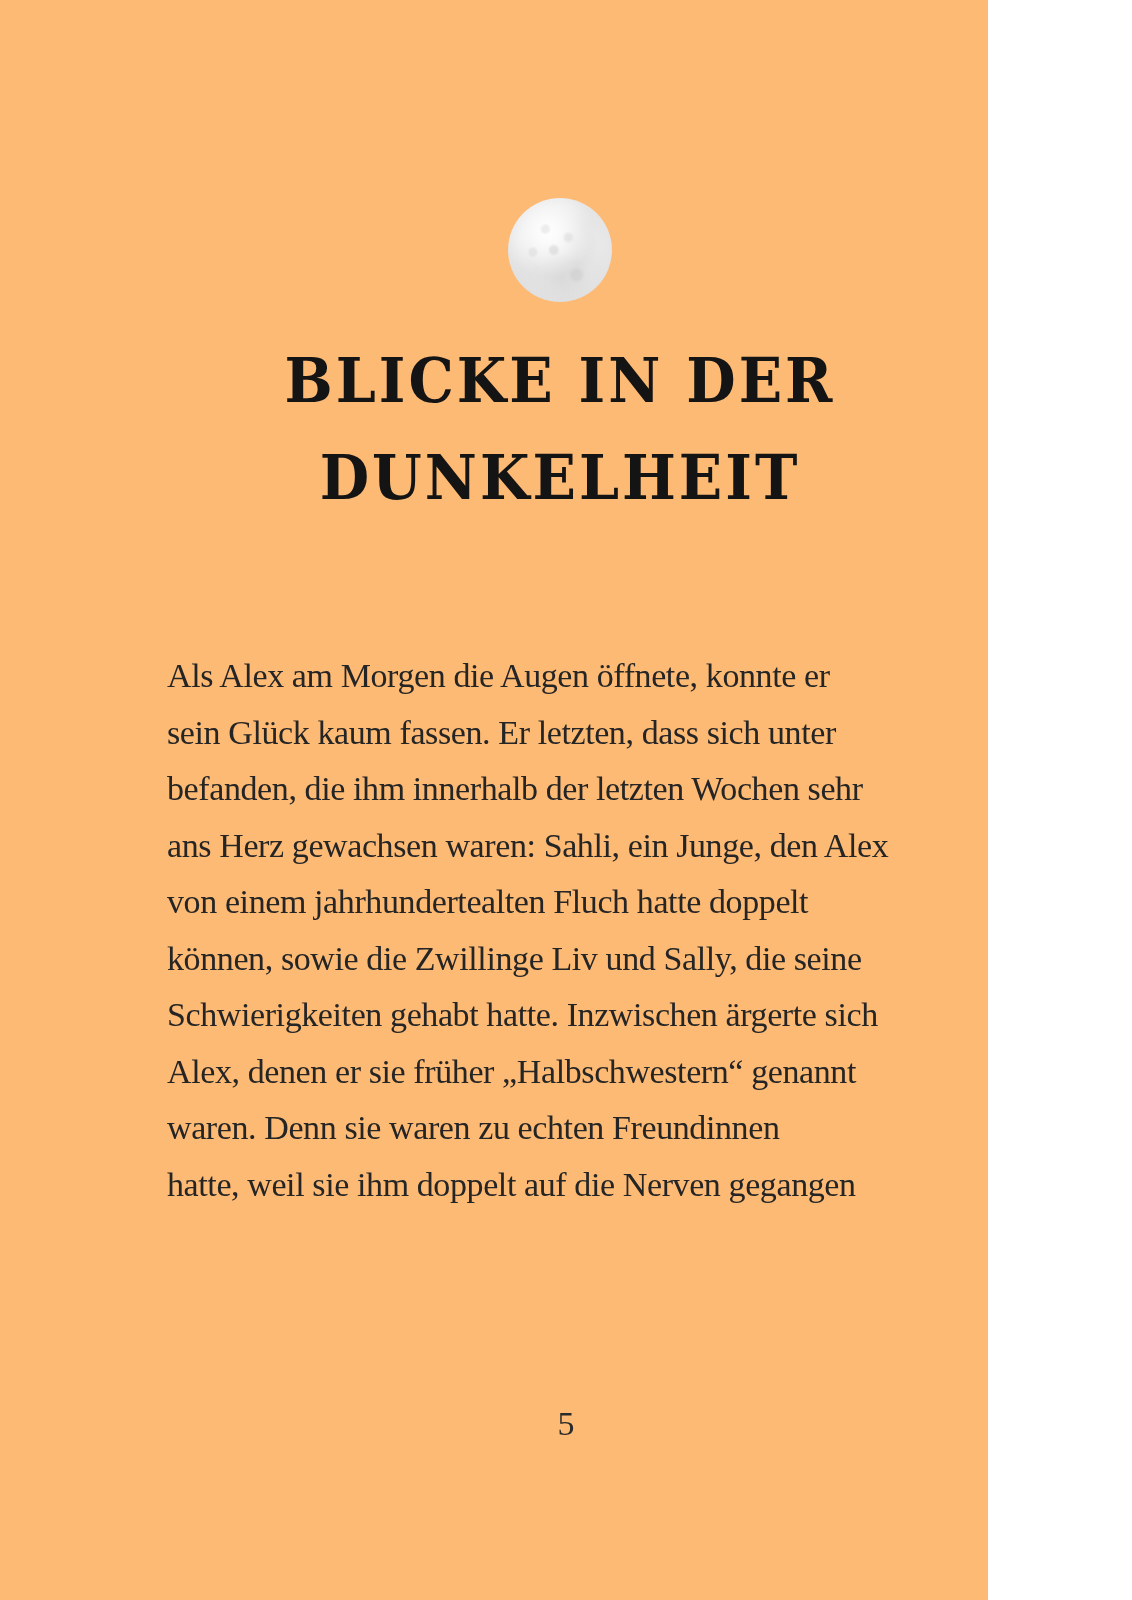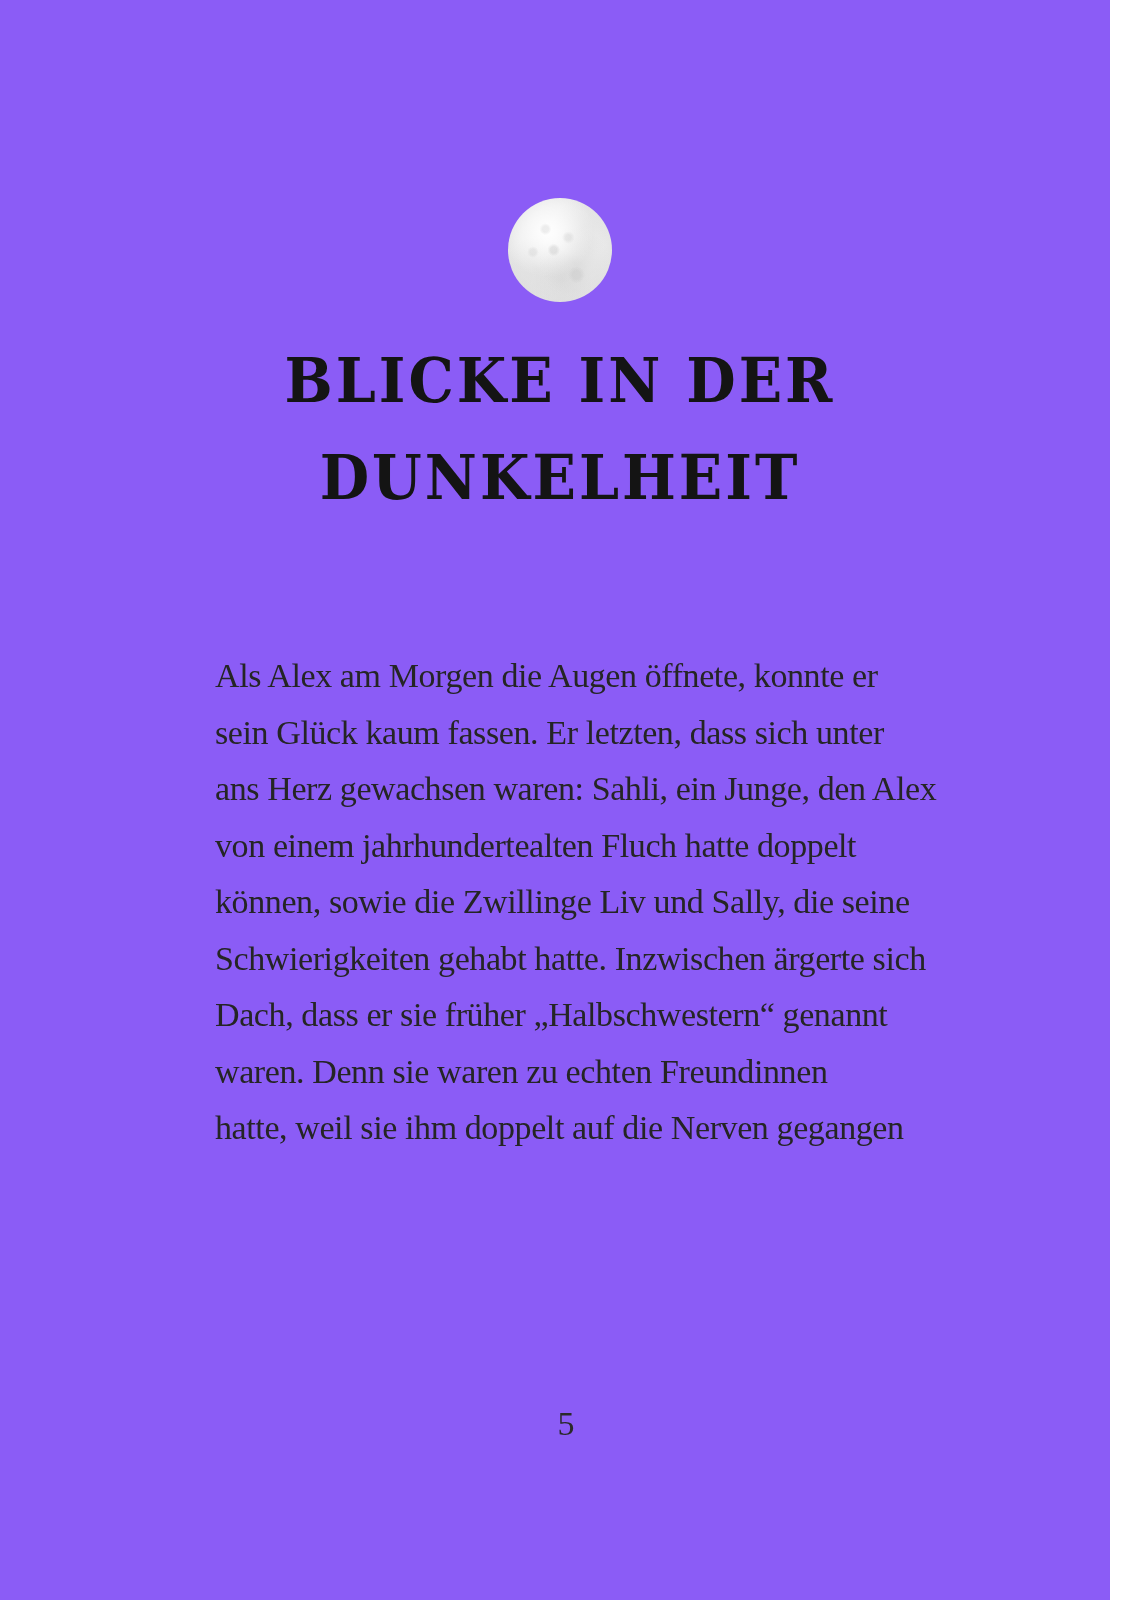--- a/index.html
+++ b/index.html
@@ -2,23 +2,23 @@
 <html><head>
 <meta charset="utf-8">
 <style>
   html, body {
     margin: 0;
     padding: 0;
     background: #ffffff;
   }
   .page {
     position: relative;
-    width: 1110px;
+    width: 988px;
     height: 1600px;
-    background: #8b5cf6;
+    background: #fdba74;
     overflow: hidden;
     font-family: "Liberation Serif", serif;
   }
   
   .moon {
     position: absolute;
     top: 198px;
     left: 508px;
     width: 104px;
     height: 104px;
@@ -70,21 +70,20 @@
     top: 648px;
     left: 167px;
     width: 800px;
     font-size: 34px;
     line-height: 56.5px;
     color: #252525;
     letter-spacing: -0.4px;
   }
   .body-line {
     white-space: nowrap;
-    margin-left: 48px;
   }
   
   .page-number {
     position: absolute;
     top: 1405px;
     left: 0;
     width: 1132px;
     text-align: center;
     font-size: 34px;
     color: #2a2a2a;
@@ -98,24 +97,25 @@
   <div class="moon"></div>
 
   <h1 class="chapter-title">
     <span class="title-line">BLICKE IN DER</span>
     <span class="title-line">DUNKELHEIT</span>
   </h1>
 
   <div class="body-text">
     <div class="body-line">Als Alex am Morgen die Augen öffnete, konnte er</div>
     <div class="body-line">sein Glück kaum fassen. Er letzten, dass sich unter</div>
+    <div class="body-line">befanden, die ihm innerhalb der letzten Wochen sehr</div>
     <div class="body-line">ans Herz gewachsen waren: Sahli, ein Junge, den Alex</div>
     <div class="body-line">von einem jahrhundertealten Fluch hatte doppelt</div>
     <div class="body-line">können, sowie die Zwillinge Liv und Sally, die seine</div>
     <div class="body-line">Schwierigkeiten gehabt hatte. Inzwischen ärgerte sich</div>
-    <div class="body-line">Dach, dass er sie früher „Halbschwestern“ genannt</div>
+    <div class="body-line">Alex, denen er sie früher „Halbschwestern“ genannt</div>
     <div class="body-line">waren. Denn sie waren zu echten Freundinnen</div>
     <div class="body-line">hatte, weil sie ihm doppelt auf die Nerven gegangen</div>
   </div>
 
   <div class="page-number">5</div>
 
 </div>
 
 </body></html>

